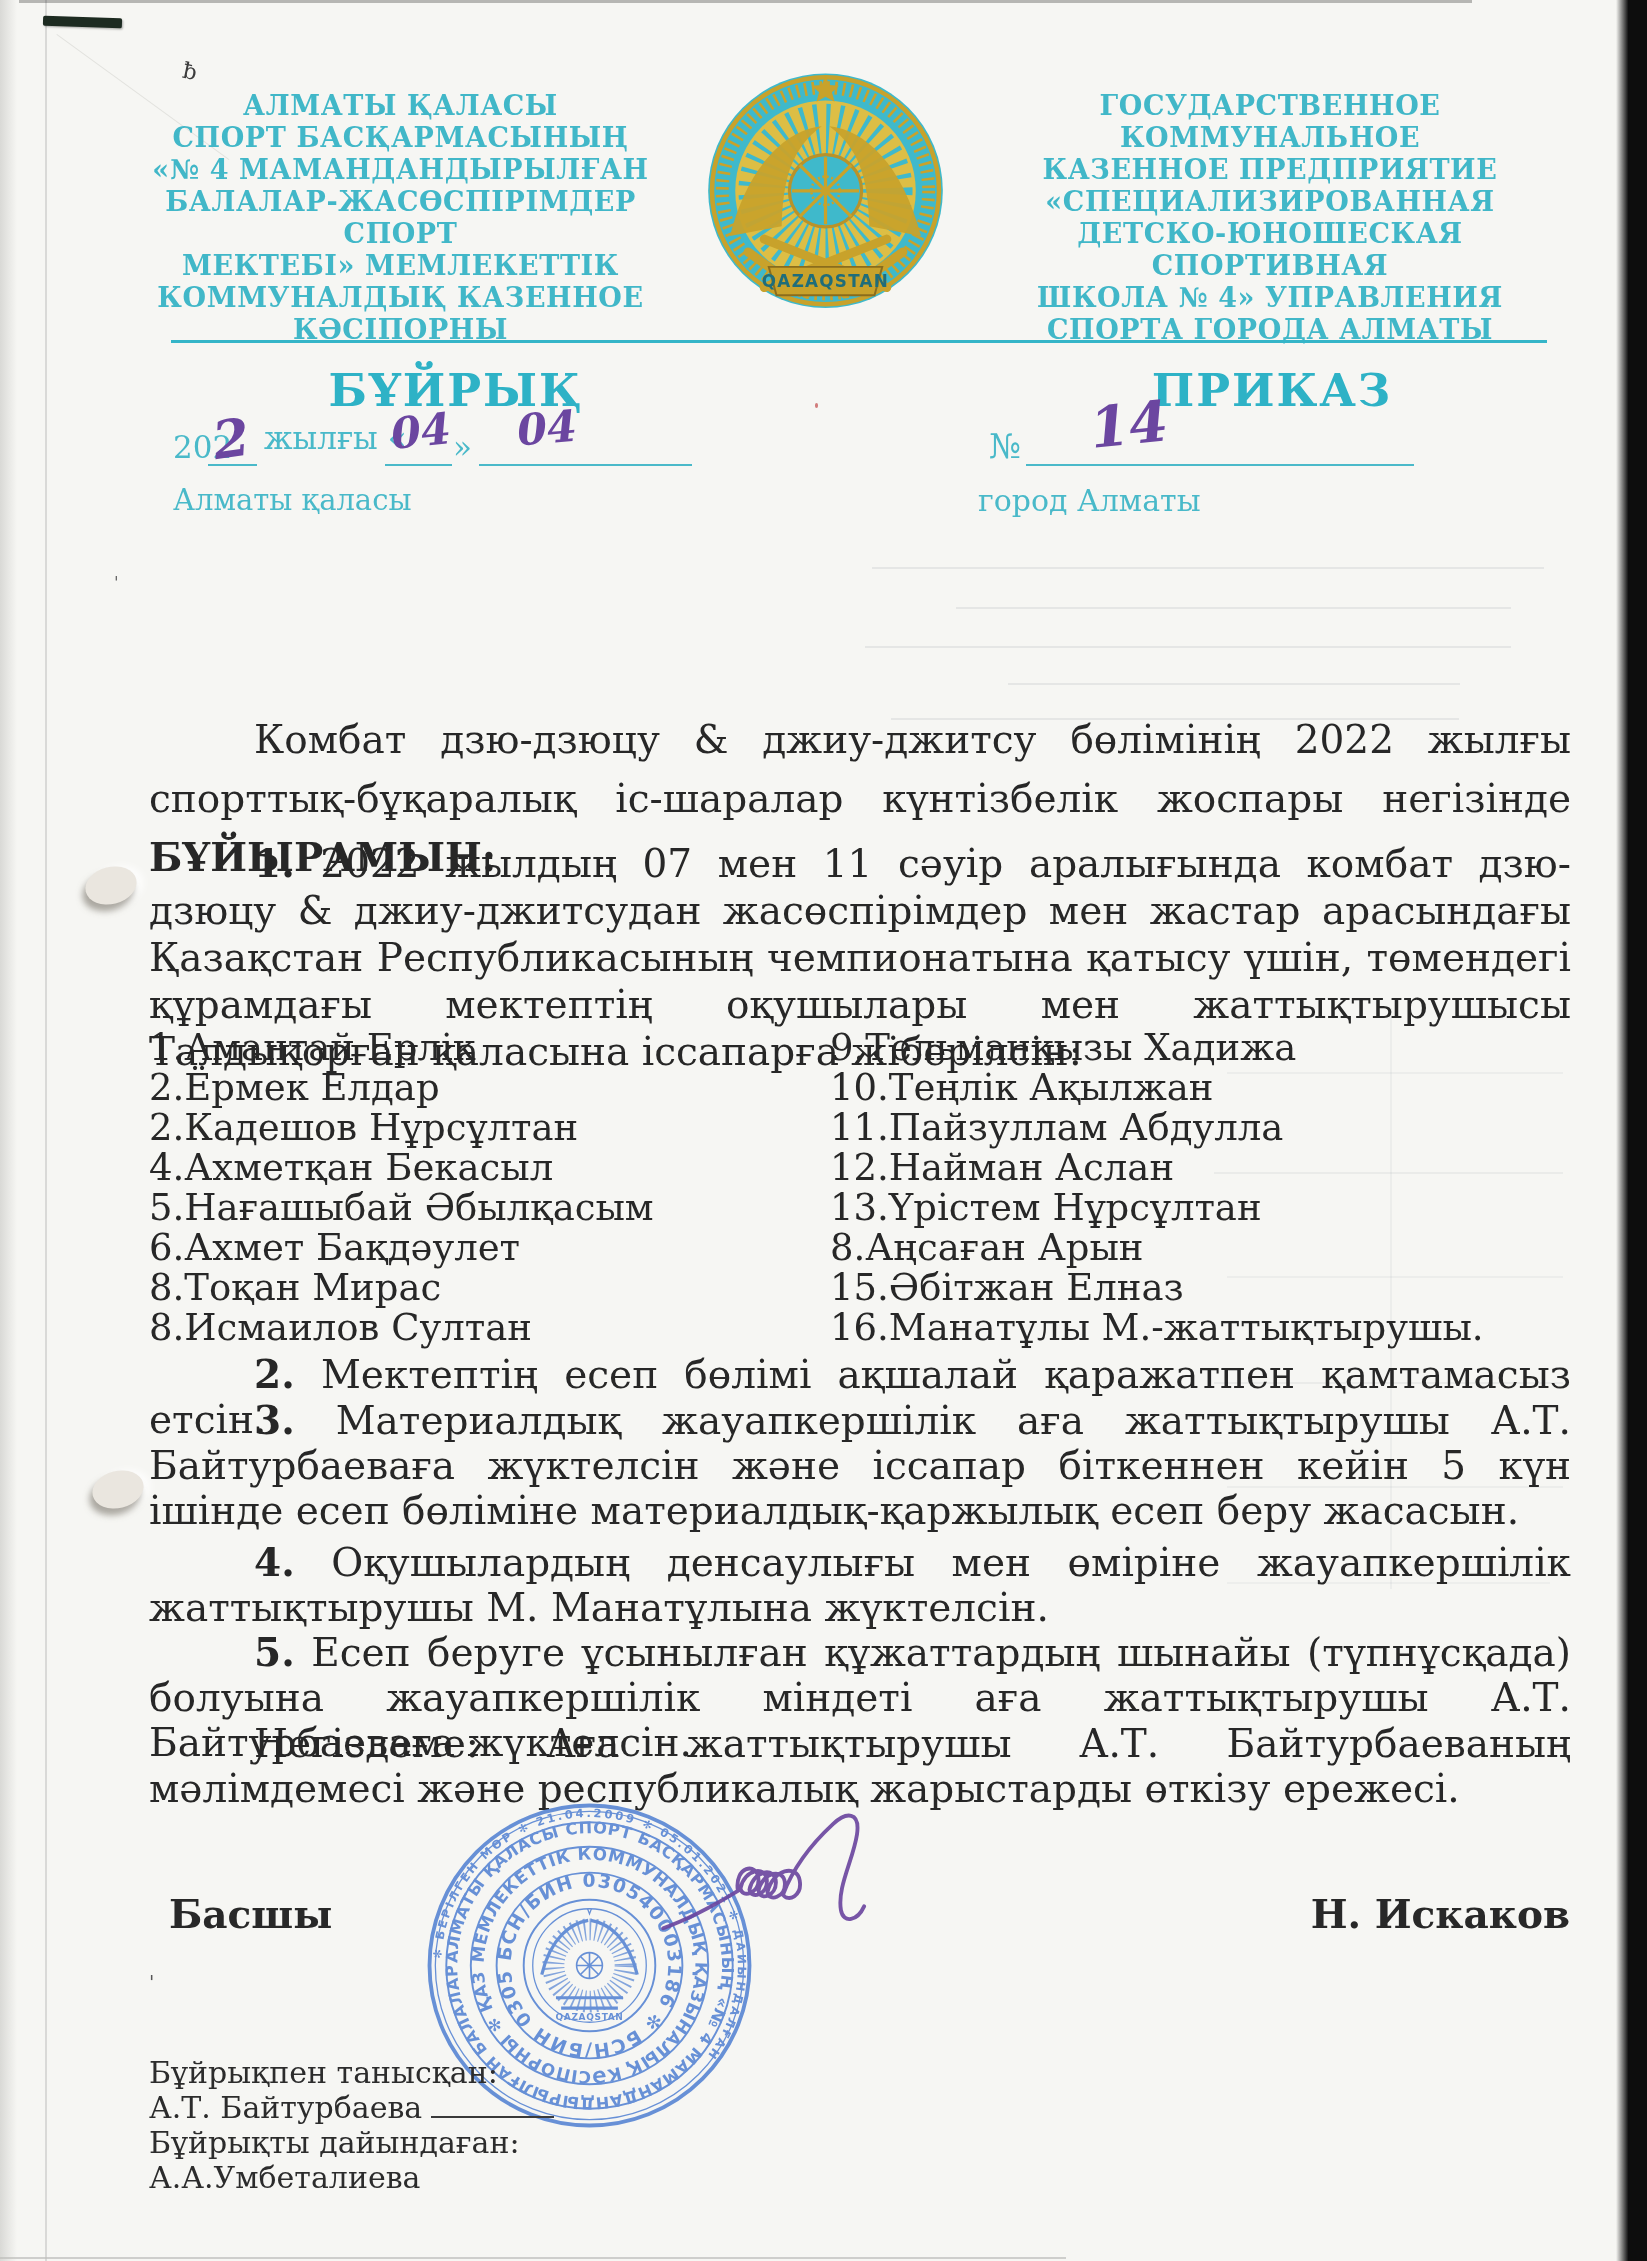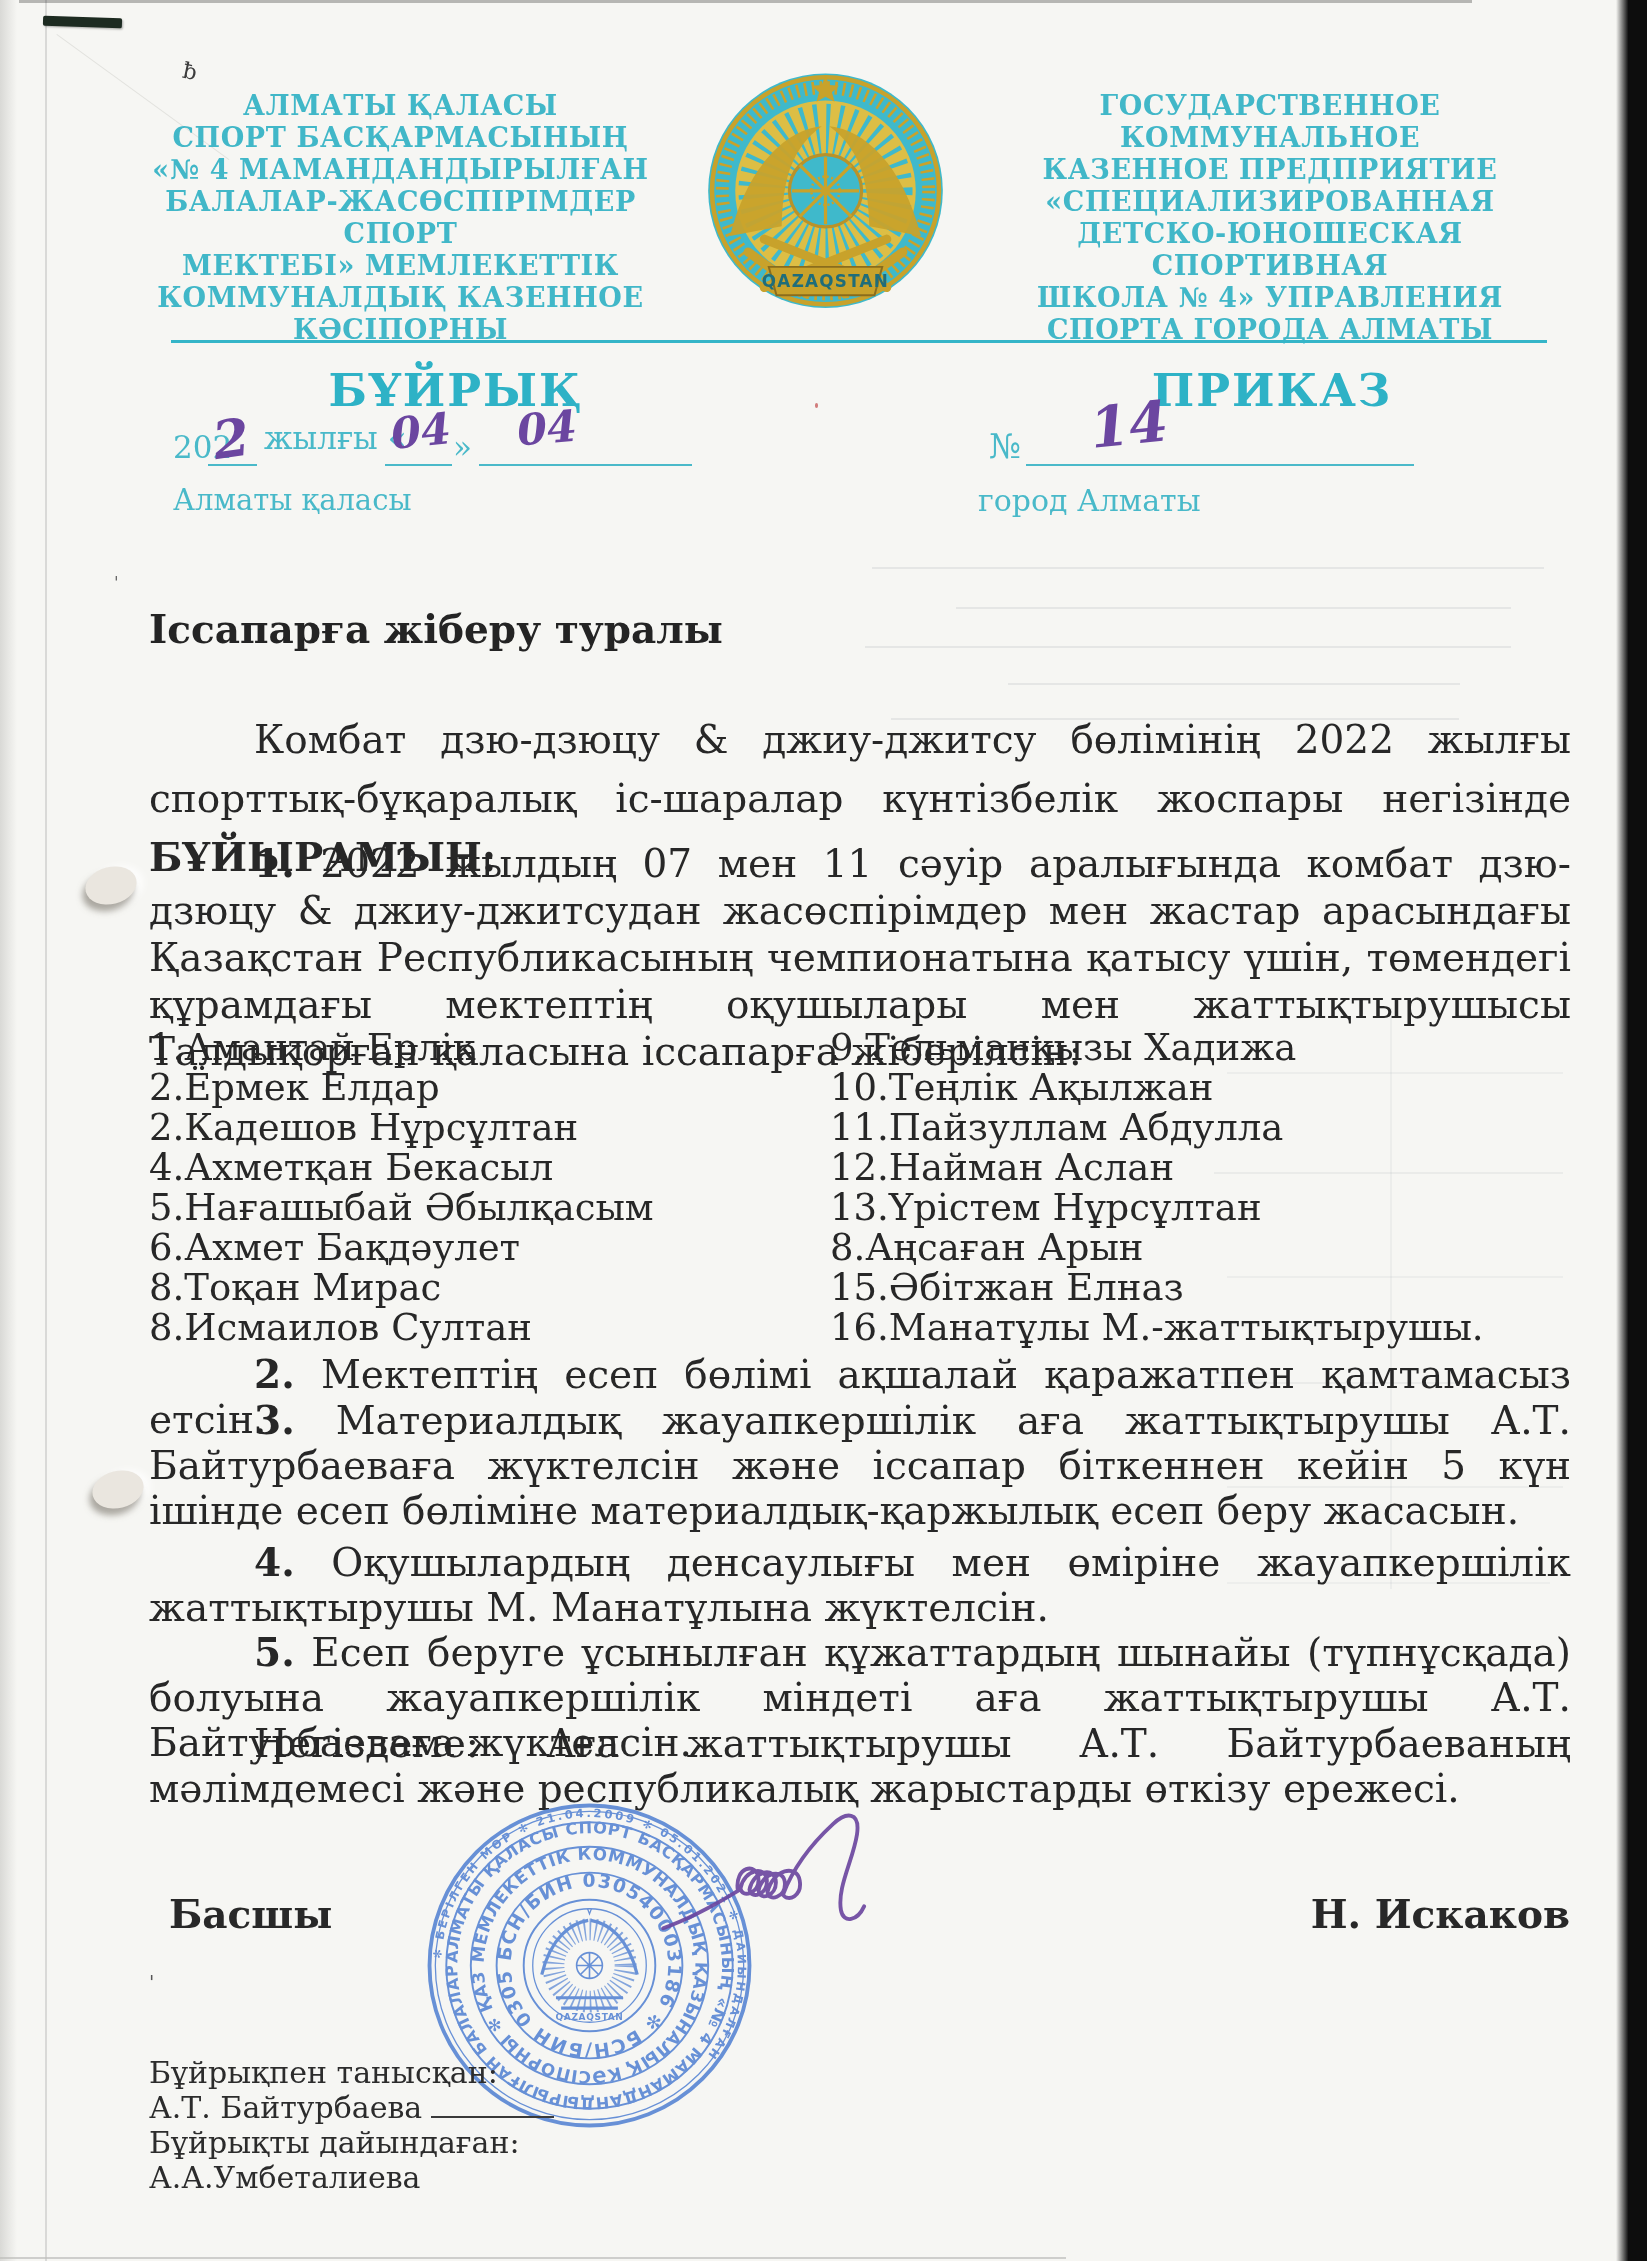--- a/index.html
+++ b/index.html
@@ -137,21 +137,20 @@
   <div class="uline" style="left:479px;top:464px;width:213px;"></div>
   <span class="hw" style="left:517px;top:403px;font-size:43px;transform:rotate(-5deg);">04</span>
 
   <span class="dateline" style="left:989px;top:426px;font-size:34px;">№</span>
   <div class="uline" style="left:1026px;top:464px;width:388px;"></div>
   <span class="hw" style="left:1090px;top:391px;font-size:56px;transform:rotate(-6deg);">14</span>
 
   <span class="dateline" style="left:173px;top:483px;font-size:29px;">Алматы қаласы</span>
   <span class="dateline" style="left:978px;top:483px;font-size:30px;">город Алматы</span>
 
-  <div class="subject">Іссапарға жіберу туралы</div>
 
   <div class="para indent" style="top:710px;line-height:59px;">
     <span>Комбат дзю-дзюцу &amp; джиу-джитсу бөлімінің 2022 жылғы спорттық-бұқаралық  іс-шаралар күнтізбелік жоспары негізінде </span><span class="b">БҰЙЫРАМЫН:</span>
   </div>
 
   <div class="para indent" style="top:840px;">
     <span class="b">1.</span><span> 2022 жылдың 07 мен 11 сәуір аралығында комбат дзю-дзюцу &amp; джиу-джитсудан жасөспірімдер мен жастар арасындағы Қазақстан Республикасының чемпионатына қатысу үшін,  төмендегі құрамдағы мектептің оқушылары мен жаттықтырушысы Талдықорған қаласына  іссапарға жіберілсін:</span>
   </div>
 
   <div class="names nl">

